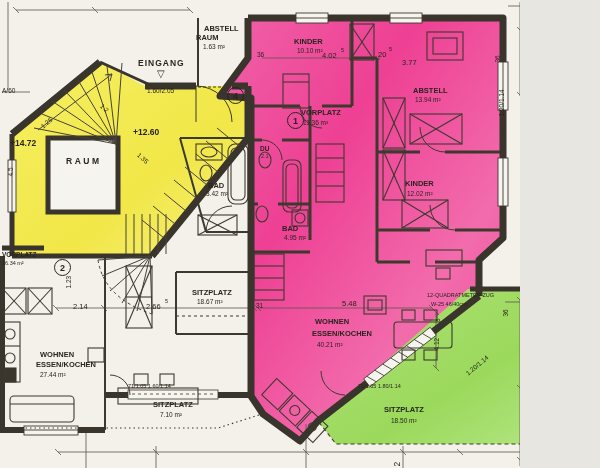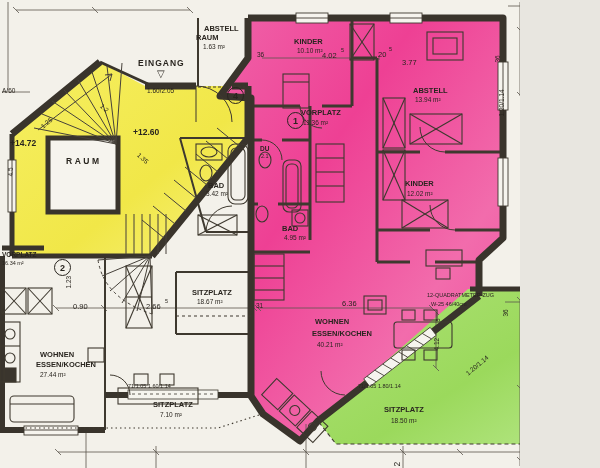--- a/index.html
+++ b/index.html
@@ -248,34 +248,34 @@
 
 <span class="lbl fs6 b" style="left:2px;top:252px">VORPLATZ</span>
 <span class="lbl fs5" style="left:2px;top:261px">16.34 m²</span>
 <span class="lbl fs6 vert" style="left:72px;top:282px">1.23</span>
 
 <span class="lbl fs7 b" style="left:192px;top:289px">SITZPLATZ</span>
 <span class="lbl fs6" style="left:197px;top:299px">18.67 m²</span>
 <span class="lbl fs7" style="left:146px;top:303px">2.66</span>
 <span class="lbl fs5" style="left:165px;top:299px">5</span>
 <span class="lbl fs6" style="left:256px;top:303px">31</span>
-<span class="lbl fs7" style="left:73px;top:303px">0.90</span>
+<span class="lbl fs7" style="left:73px;top:303px">2.14</span>
 
 <span class="lbl fs7 b" style="left:40px;top:351px">WOHNEN</span>
 <span class="lbl fs7 b" style="left:36px;top:361px">ESSEN/KOCHEN</span>
 <span class="lbl fs6" style="left:40px;top:372px">27.44 m²</span>
 
 <span class="lbl fs5" style="left:128px;top:384px">71/1.05  1.60/1.14</span>
 <span class="lbl fs7 b" style="left:153px;top:401px">SITZPLATZ</span>
 <span class="lbl fs6" style="left:160px;top:412px">7.10 m²</span>
 
 <span class="lbl fs7 b" style="left:315px;top:318px">WOHNEN</span>
 <span class="lbl fs7 b" style="left:312px;top:330px">ESSEN/KOCHEN</span>
 <span class="lbl fs6" style="left:317px;top:342px">40.21 m²</span>
-<span class="lbl fs7" style="left:342px;top:300px">6.36</span>
+<span class="lbl fs7" style="left:342px;top:300px">5.48</span>
 
 <span class="lbl fs5" style="left:427px;top:293px">12-QUADRATMETER-ZUG</span>
 <span class="lbl fs5" style="left:431px;top:302px">W-25 46/40cm</span>
 <span class="lbl fs6 vert" style="left:440px;top:344px">4.12</span>
 <span class="lbl fs5 vert" style="left:441px;top:316px">5</span>
 
 <span class="lbl fs5" style="left:358px;top:384px">71/1.05  1.80/1.14</span>
 <span class="lbl fs7 b" style="left:384px;top:406px">SITZPLATZ</span>
 <span class="lbl fs6" style="left:391px;top:418px">18.50 m²</span>
 

